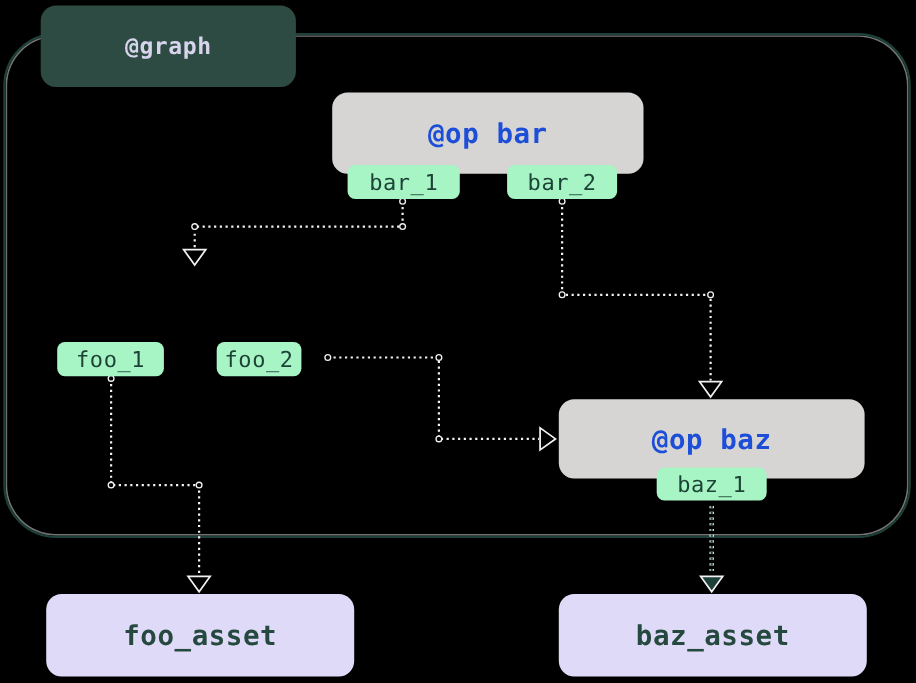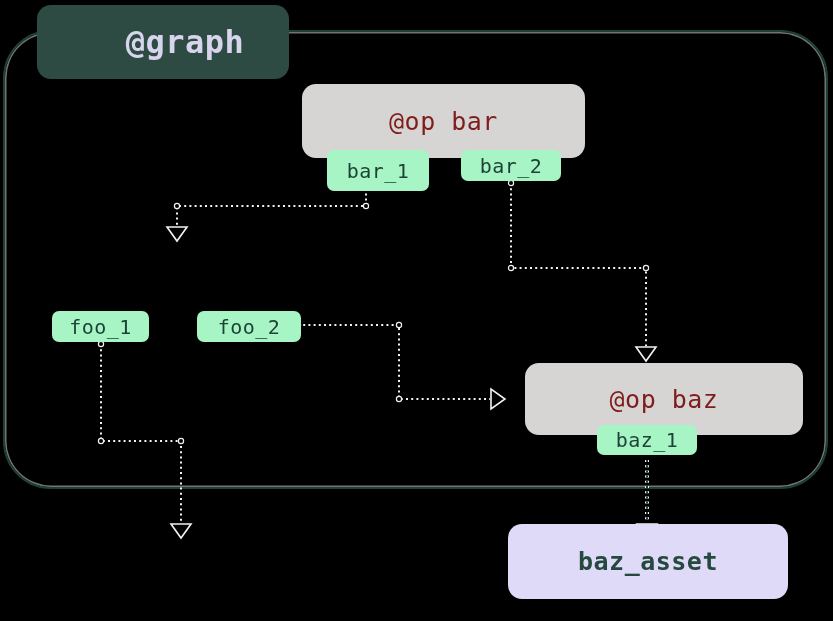--- a/index.html
+++ b/index.html
@@ -8,53 +8,53 @@
     font-family:"DejaVu Sans Mono","Liberation Mono",monospace;
   }
   
   #graph-container{
     position:absolute;left:3px;top:30px;width:821px;height:455px;
     border:2.5px solid #1D4139;border-radius:48px;
     box-shadow:inset 0 0 0 1.5px rgba(255,255,255,0.45);
   }
   
   #graph-label{
-    position:absolute;left:37px;top:5px;width:208px;height:74px;
+    position:absolute;left:37px;top:5px;width:232px;height:74px;
     background:#2E4B43;border-radius:14px;
     display:flex;align-items:center;justify-content:center;
-    color:#D8D4EE;font-size:32px;font-weight:600;letter-spacing:.5px;padding-left:44px;
+    color:#D8D4EE;font-size:21px;font-weight:600;letter-spacing:.5px;
   }
   
   .op-node{
     position:absolute;background:#D7D5D3;border-radius:14px;
     display:flex;align-items:center;justify-content:center;
-    color:#7f1d1d;font-size:25px;font-weight:400;letter-spacing:.5px;
+    color:#1d4ed8;font-size:25px;font-weight:700;letter-spacing:.5px;
   }
   #node-bar{left:302px;top:84px;width:283px;height:74px;}
   #node-foo{left:37px;top:242px;width:278px;height:71px;}
-  #node-baz{left:508px;top:363px;width:278px;height:72px;margin-left:17px;}
+  #node-baz{left:508px;top:363px;width:278px;height:72px;}
   
   .out-tag{
     position:absolute;background:#A7F4C5;border-radius:7px;
     display:flex;align-items:center;justify-content:center;
     color:#1D4336;font-size:20px;font-weight:500;letter-spacing:.5px;
   }
-  #tag-bar_1{left:327px;top:150px;width:102px;height:41px;}
+  #tag-bar_1{left:316px;top:150px;width:102px;height:31px;}
   #tag-bar_2{left:461px;top:150px;width:100px;height:31px;text-align:center;}
   #tag-foo_1{left:52px;top:311px;width:97px;height:31px;justify-content:center;}
-  #tag-foo_2{left:197px;top:311px;width:104px;height:31px;}
+  #tag-foo_2{left:197px;top:311px;width:77px;height:31px;}
   #tag-baz_1{left:597px;top:425px;width:100px;height:30px;}
   
   .asset-node{
     position:absolute;background:#DFDAF8;border-radius:14px;
     display:flex;align-items:center;justify-content:center;
     color:#25493F;font-size:25px;font-weight:600;letter-spacing:.5px;
   }
   #asset-foo{left:42px;top:540px;width:280px;height:75px;}
-  #asset-baz{left:508px;top:524px;width:280px;height:75px;}
+  #asset-baz{left:508px;top:540px;width:280px;height:75px;}
   
   #edges-svg{position:absolute;left:0;top:0;width:833px;height:621px;pointer-events:none;}
 </style>
 </head>
 <body>
 
 <div id="canvas">
 
   <div id="graph-container"></div>
 
@@ -115,17 +115,20 @@
     <span>foo_2</span>
   </div>
 
   <div id="node-baz" class="op-node">
     <span>@op baz</span>
   </div>
   <div id="tag-baz_1" class="out-tag">
     <span>baz_1</span>
   </div>
 
+  <div id="asset-foo" class="asset-node">
+    <span>foo_asset</span>
+  </div>
   <div id="asset-baz" class="asset-node">
     <span>baz_asset</span>
   </div>
 
 </div>
 
 </body></html>

